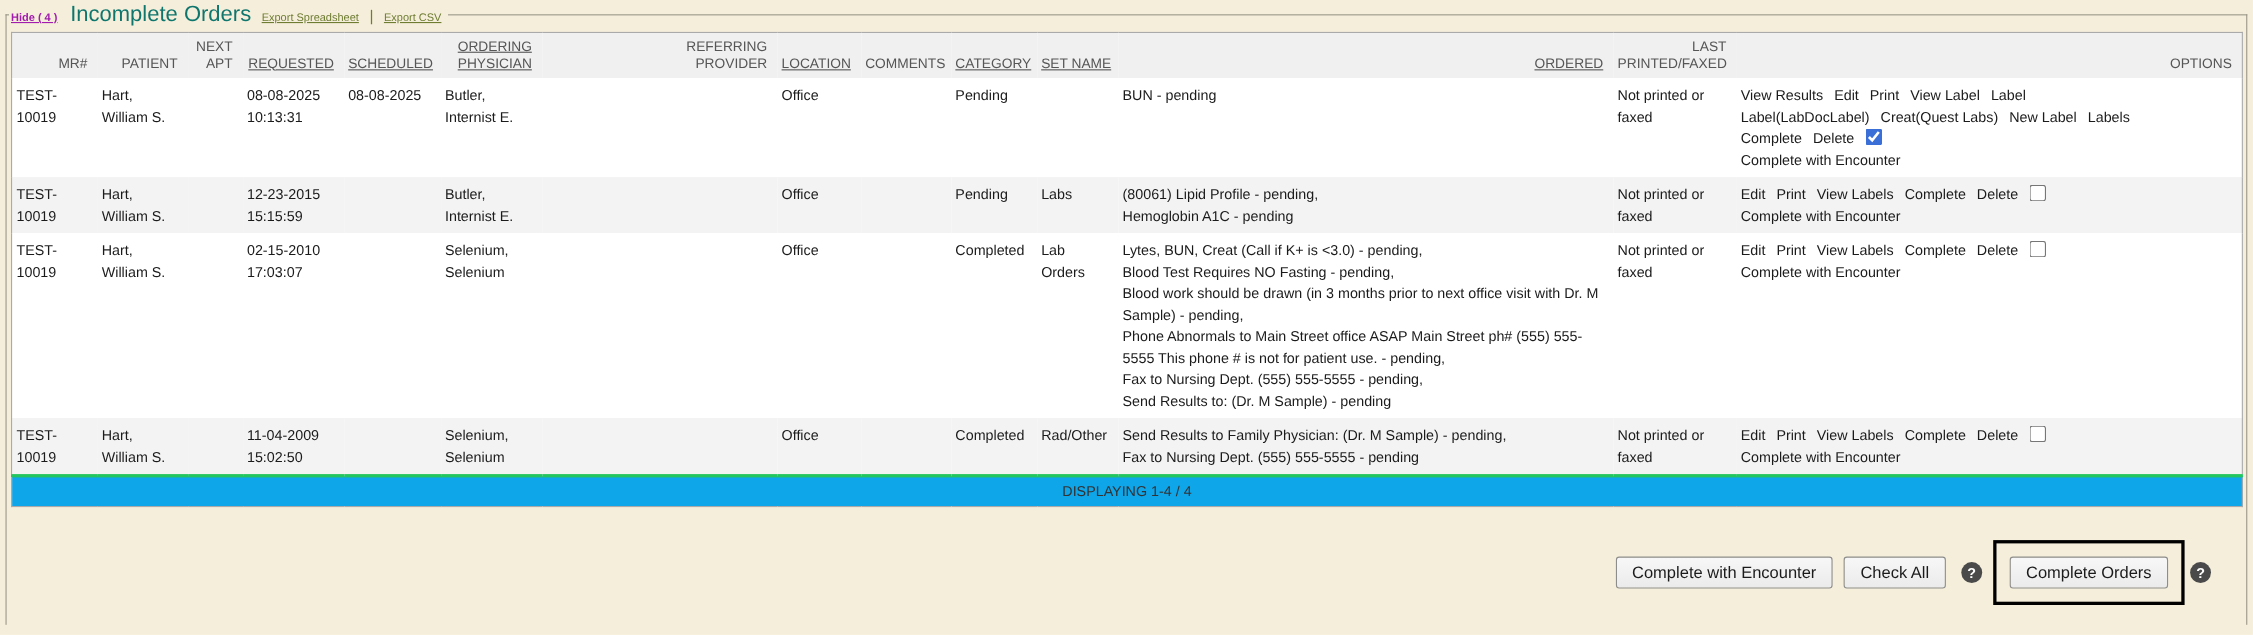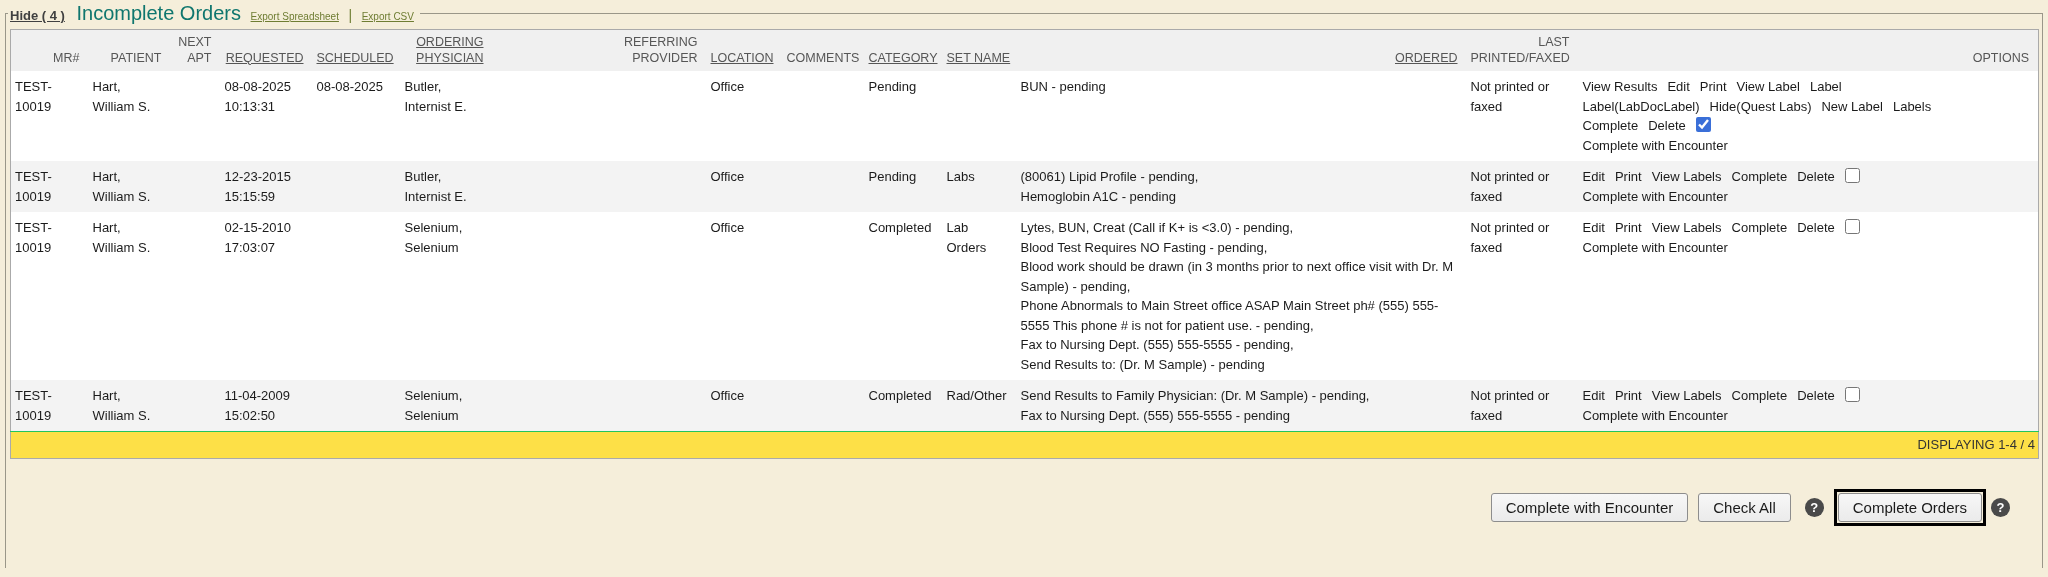--- a/index.html
+++ b/index.html
@@ -18,23 +18,23 @@
     min-height:566px;
   }
   legend.panel-legend {
     margin-left:0;
     padding:0 6px 0 2px;
     color:#6f7d33;
     font-size:20px;
     white-space:nowrap;
   }
   .hide-link {
-    font-size:13px; font-weight:bold;
+    font-size:10px; font-weight:bold;
     text-decoration:underline;
-    color:#404040; cursor:pointer;
+    color:#a21caf; cursor:pointer;
   }
   .panel-title { color:#0f766e; margin:0 4px 0 6px; }
   .export-link {
     font-size:10px; color:#6f7d33;
     text-decoration:underline; cursor:pointer;
   }
   .legend-sep { font-size:14px; color:#6f7d33; margin:0 4px; }
 
   table.orders-table {
     table-layout:fixed;
@@ -67,23 +67,23 @@
   tr.row-even { background:#f3f3f3; }
   tr.row-odd { background:#ffffff; }
   td.c-options .opt { margin-right:10px; cursor:pointer; white-space:nowrap;text-align:center; }
   input.row-cb {
     width:15px; height:15px;
     vertical-align:-2px;
     margin:0;
     accent-color:#3a6fd8;
   }
   tr.footer-row td {
-    background:#fde047;
-    border-top:1px solid #22c55e;
-    text-align:right;
+    background:#0ea5e9;
+    border-top:3px solid #22c55e;
+    text-align:center;
     padding:3px;
     color:#333333;
     font-size:13px;
   }
 
   .actions {
     margin:30px 30px 0 0;
     text-align:right;
     display:flex;
     justify-content:flex-end;
@@ -109,21 +109,21 @@
     color:#ffffff;
     font-size:13px; font-weight:bold;
     align-items:center; justify-content:center;
     cursor:pointer;
   }
   .help-left { margin:0 10px 0 14px; }
   .help-right { margin-left:5px; }
   .highlight {
     display:inline-block;
     border:3px solid #000000;
-    padding:1px;
+    padding:12px;
     line-height:0;
   }
 </style>
 </head>
 <body>
 
 <fieldset class="orders-panel">
   <legend class="panel-legend">
     <span class="hide-link">Hide ( 4 )</span>
     <span class="panel-title">Incomplete Orders</span>
@@ -180,21 +180,21 @@
         <td>Office</td>
         <td></td>
         <td>Pending</td>
         <td></td>
         <td>
           <div>BUN - pending</div>
         </td>
         <td>Not printed or faxed</td>
         <td class="c-options">
           <span class="opt">View Results</span><span class="opt">Edit</span><span class="opt">Print</span><span class="opt">View Label</span><span class="opt">Label</span><br>
-          <span class="opt">Label(LabDocLabel)</span><span class="opt">Hide(Quest Labs)</span><span class="opt">New Label</span><span class="opt">Labels</span><br>
+          <span class="opt">Label(LabDocLabel)</span><span class="opt">Creat(Quest Labs)</span><span class="opt">New Label</span><span class="opt">Labels</span><br>
           <span class="opt">Complete</span><span class="opt">Delete</span><input type="checkbox" class="row-cb" checked="" style=""><br>
           <span class="opt">Complete with Encounter</span>
         </td>
       </tr>
 
       <tr class="row-even">
         <td>TEST-10019</td>
         <td>Hart, William S.</td>
         <td></td>
         <td>12-23-2015 15:15:59</td>

